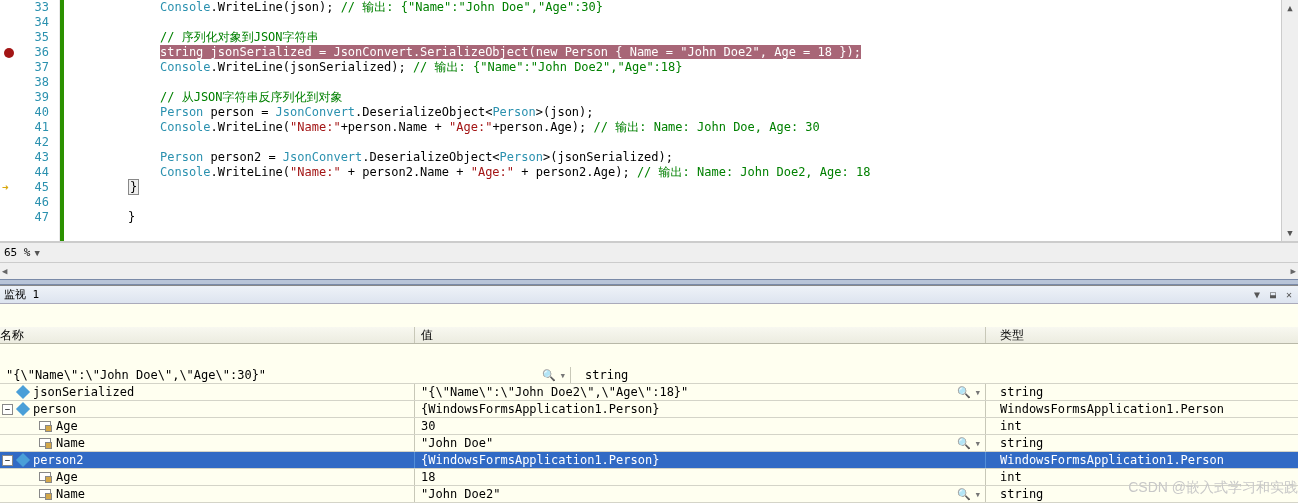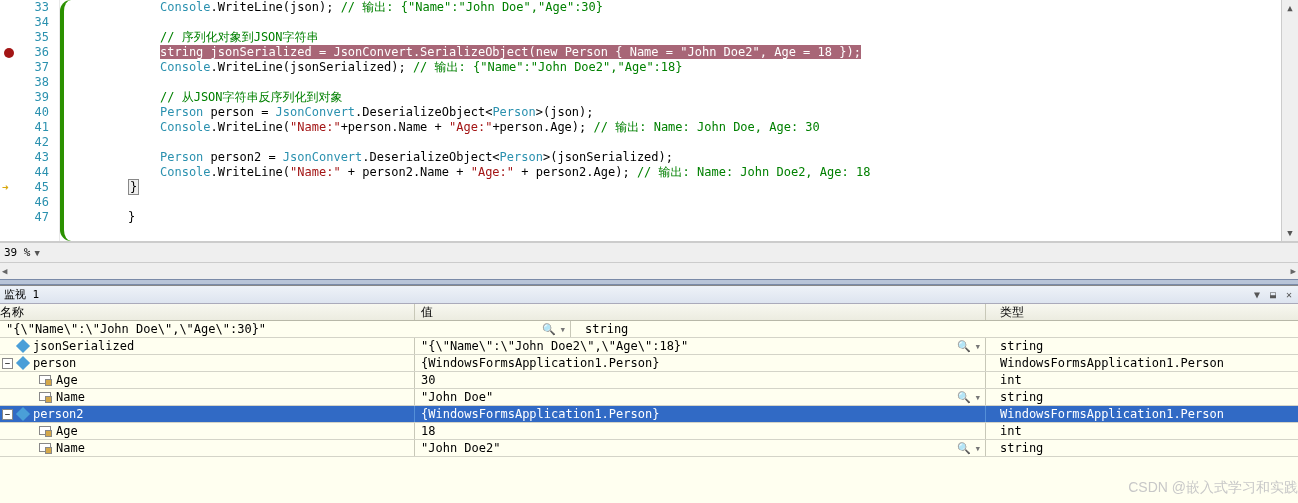--- a/index.html
+++ b/index.html
@@ -54,21 +54,20 @@
     font-size: 11px;
   }
   .code {
     flex: 1;
     font-family: Consolas, monospace;
     font-size: 12px;
     white-space: pre;
     position: relative;
     overflow: hidden;
     border-left: 4px solid #2b9100;
-    border-radius: 11px;
   }
   .code-line {
     height: 15px;
     line-height: 15px;
     padding-left: 90px;
   }
   .kw { color: #0000ff; }
   .type { color: #2b91af; }
   .str { color: #a31515; }
   .comment { color: #008000; }
@@ -102,20 +101,21 @@
     background: #b8c4d8;
     border-top: 1px solid #7a8aa8;
     border-bottom: 1px solid #7a8aa8;
   }
   .watch-panel {
     flex: 1;
     display: flex;
     flex-direction: column;
     background: #fffff0;
     border-top: 1px solid #888;
+    justify-content: space-between;
   }
   .watch-title {
     background: linear-gradient(#eef2f8,#dde4ef);
     border-bottom: 1px solid #aab;
     height: 18px;
     line-height: 18px;
     padding: 0 4px;
     font-size: 11px;
     display:flex; justify-content:space-between;
   }
@@ -183,21 +183,21 @@
     </div>
   <div class="code" id="code"><div class="code-line" style="padding-left: 96px;"><span class="type">Console</span><span class="ident">.WriteLine(json); </span><span class="comment">// 输出: {"Name":"John Doe","Age":30}</span></div><div class="code-line" style="padding-left: 96px;"></div><div class="code-line" style="padding-left: 96px;"><span class="comment">// 序列化对象到JSON字符串</span></div><div class="code-line" style="padding-left: 96px;"><span class="highlight-line"><span class="kw">string</span><span class="ident"> jsonSerialized = </span><span class="type">JsonConvert</span><span class="ident">.SerializeObject(</span><span class="kw">new</span><span class="ident"> </span><span class="type">Person</span><span class="ident"> { Name = </span><span class="str">"John Doe2"</span><span class="ident">, Age = 18 });</span></span></div><div class="code-line" style="padding-left: 96px;"><span class="type">Console</span><span class="ident">.WriteLine(jsonSerialized); </span><span class="comment">// 输出: {"Name":"John Doe2","Age":18}</span></div><div class="code-line" style="padding-left: 96px;"></div><div class="code-line" style="padding-left: 96px;"><span class="comment">// 从JSON字符串反序列化到对象</span></div><div class="code-line" style="padding-left: 96px;"><span class="type">Person</span><span class="ident"> person = </span><span class="type">JsonConvert</span><span class="ident">.DeserializeObject&lt;</span><span class="type">Person</span><span class="ident">&gt;(json);</span></div><div class="code-line" style="padding-left: 96px;"><span class="type">Console</span><span class="ident">.WriteLine(</span><span class="str">"Name:"</span><span class="ident">+person.Name + </span><span class="str">"Age:"</span><span class="ident">+person.Age); </span><span class="comment">// 输出: Name: John Doe, Age: 30</span></div><div class="code-line" style="padding-left: 96px;"></div><div class="code-line" style="padding-left: 96px;"><span class="type">Person</span><span class="ident"> person2 = </span><span class="type">JsonConvert</span><span class="ident">.DeserializeObject&lt;</span><span class="type">Person</span><span class="ident">&gt;(jsonSerialized);</span></div><div class="code-line" style="padding-left: 96px;"><span class="type">Console</span><span class="ident">.WriteLine(</span><span class="str">"Name:"</span><span class="ident"> + person2.Name + </span><span class="str">"Age:"</span><span class="ident"> + person2.Age); </span><span class="comment">// 输出: Name: John Doe2, Age: 18</span></div><div class="code-line" style="padding-left: 64px;"><span class="brace-box">}</span></div><div class="code-line" style="padding-left: 64px;"></div><div class="code-line" style="padding-left: 64px;"><span class="ident">}</span></div></div>
   <div class="scrollbar-v">
     <div class="up">▲</div>
     <div style="flex:1"></div>
     <div class="down">▼</div>
   </div>
 </div>
 
 <div class="zoom-bar">
-  <span>39 %</span>
+  <span>65 %</span>
   <span class="dd">▼</span>
   <div style="flex:1"></div>
 </div>
 <div class="h-scroll">
   <span>◀</span>
   <span>▶</span>
 </div>
 
 <div class="splitter"></div>
 

